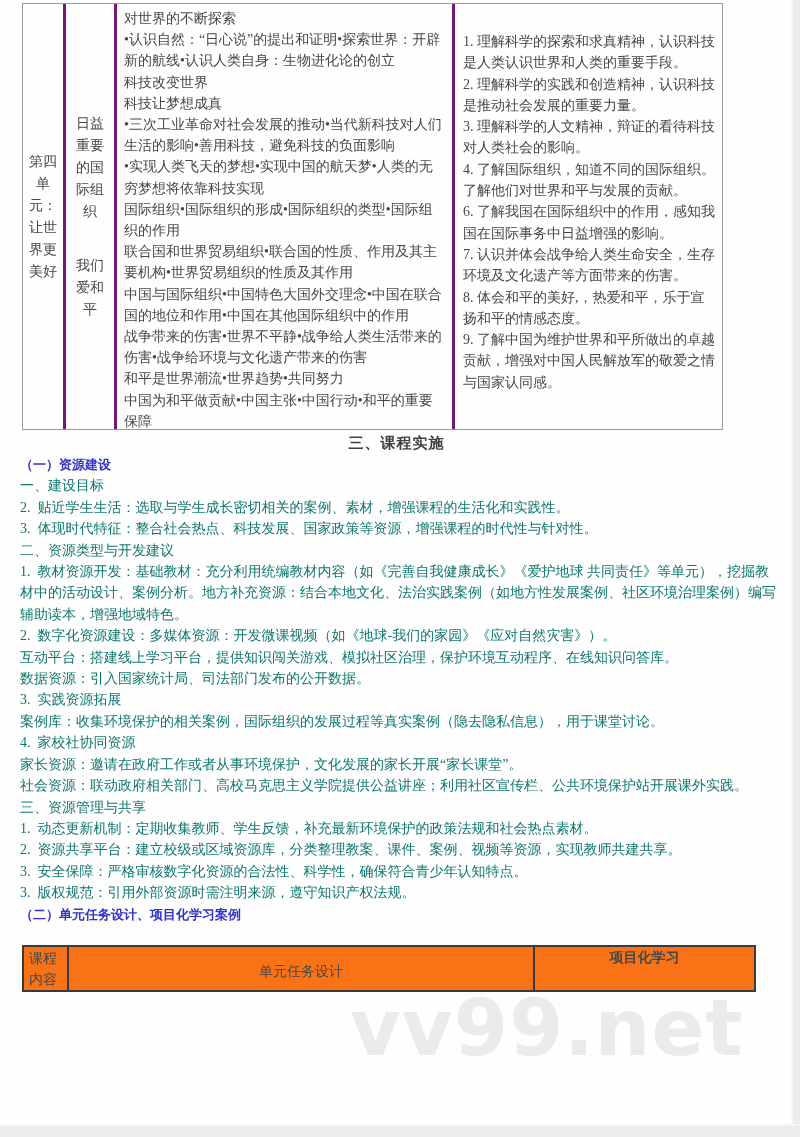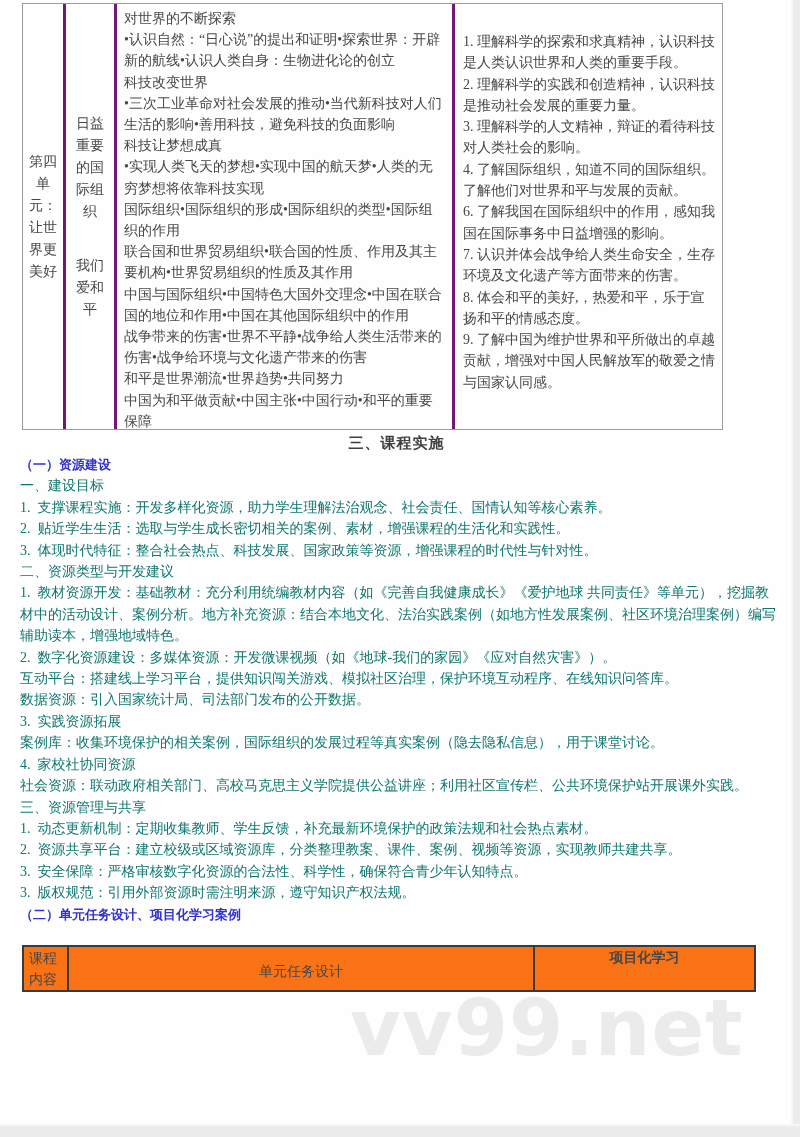--- a/index.html
+++ b/index.html
@@ -74,22 +74,22 @@
     <div class="cell col-topics">
 
     <p class="topic">日益重要的国际组织</p>
         <p class="topic">我们爱和平</p>
       </div>
     <div class="cell col-content">
 
     <p class="content-line">对世界的不断探索</p>
         <p class="content-line">•认识自然：“日心说”的提出和证明•探索世界：开辟新的航线•认识人类自身：生物进化论的创立</p>
         <p class="content-line">科技改变世界</p>
+        <p class="content-line">科技让梦想成真</p>
         <p class="content-line">•三次工业革命对社会发展的推动•当代新科技对人们生活的影响•善用科技，避免科技的负面影响</p>
-        <p class="content-line">科技让梦想成真</p>
         <p class="content-line">•实现人类飞天的梦想•实现中国的航天梦•人类的无穷梦想将依靠科技实现</p>
         <p class="content-line">国际组织•国际组织的形成•国际组织的类型•国际组织的作用</p>
         <p class="content-line">联合国和世界贸易组织•联合国的性质、作用及其主要机构•世界贸易组织的性质及其作用</p>
         <p class="content-line">中国与国际组织•中国特色大国外交理念•中国在联合国的地位和作用•中国在其他国际组织中的作用</p>
         <p class="content-line">战争带来的伤害•世界不平静•战争给人类生活带来的伤害•战争给环境与文化遗产带来的伤害</p>
         <p class="content-line">和平是世界潮流•世界趋势•共同努力</p>
         <p class="content-line">中国为和平做贡献•中国主张•中国行动•和平的重要保障</p>
       </div>
     <div class="cell col-objectives">
 
@@ -103,31 +103,31 @@
         <p class="objective-line">9. 了解中国为维护世界和平所做出的卓越贡献，增强对中国人民解放军的敬爱之情与国家认同感。</p>
       </div>
   </div>
 
   <div class="section-heading">三、课程实施</div>
 
   <div class="body-text">
 
   <p class="line blue">（一）资源建设</p>
       <p class="line normal">一、建设目标</p>
-      <p class="line normal">1.  支撑课程实施：开发多样化资源，助力学生理解法治观念、社会责任、国情认知等核心素养。</p>
       <p class="line normal">2.  贴近学生生活：选取与学生成长密切相关的案例、素材，增强课程的生活化和实践性。</p>
       <p class="line normal">3.  体现时代特征：整合社会热点、科技发展、国家政策等资源，增强课程的时代性与针对性。</p>
       <p class="line normal">二、资源类型与开发建议</p>
       <p class="line normal">1.  教材资源开发：基础教材：充分利用统编教材内容（如《完善自我健康成长》《爱护地球 共同责任》等单元），挖掘教材中的活动设计、案例分析。地方补充资源：结合本地文化、法治实践案例（如地方性发展案例、社区环境治理案例）编写辅助读本，增强地域特色。</p>
       <p class="line normal">2.  数字化资源建设：多媒体资源：开发微课视频（如《地球-我们的家园》《应对自然灾害》）。</p>
       <p class="line normal">互动平台：搭建线上学习平台，提供知识闯关游戏、模拟社区治理，保护环境互动程序、在线知识问答库。</p>
       <p class="line normal">数据资源：引入国家统计局、司法部门发布的公开数据。</p>
       <p class="line normal">3.  实践资源拓展</p>
       <p class="line normal">案例库：收集环境保护的相关案例，国际组织的发展过程等真实案例（隐去隐私信息），用于课堂讨论。</p>
       <p class="line normal">4.  家校社协同资源</p>
+      <p class="line normal">家长资源：邀请在政府工作或者从事环境保护，文化发展的家长开展“家长课堂”。</p>
       <p class="line normal">社会资源：联动政府相关部门、高校马克思主义学院提供公益讲座；利用社区宣传栏、公共环境保护站开展课外实践。</p>
       <p class="line normal">三、资源管理与共享</p>
       <p class="line normal">1.  动态更新机制：定期收集教师、学生反馈，补充最新环境保护的政策法规和社会热点素材。</p>
       <p class="line normal">2.  资源共享平台：建立校级或区域资源库，分类整理教案、课件、案例、视频等资源，实现教师共建共享。</p>
       <p class="line normal">3.  安全保障：严格审核数字化资源的合法性、科学性，确保符合青少年认知特点。</p>
       <p class="line normal">3.  版权规范：引用外部资源时需注明来源，遵守知识产权法规。</p>
       <p class="line blue">（二）单元任务设计、项目化学习案例</p>
     </div>
 
   <div class="task-table">

